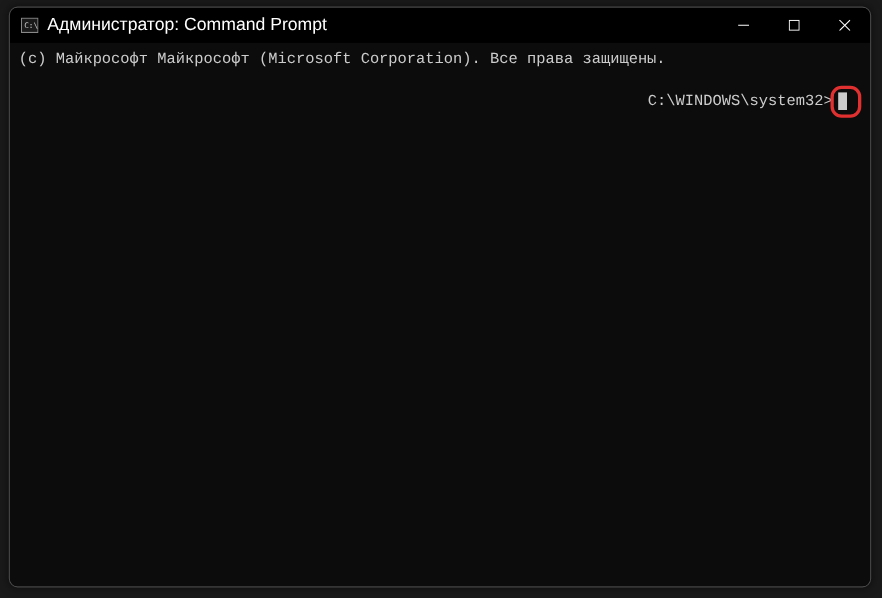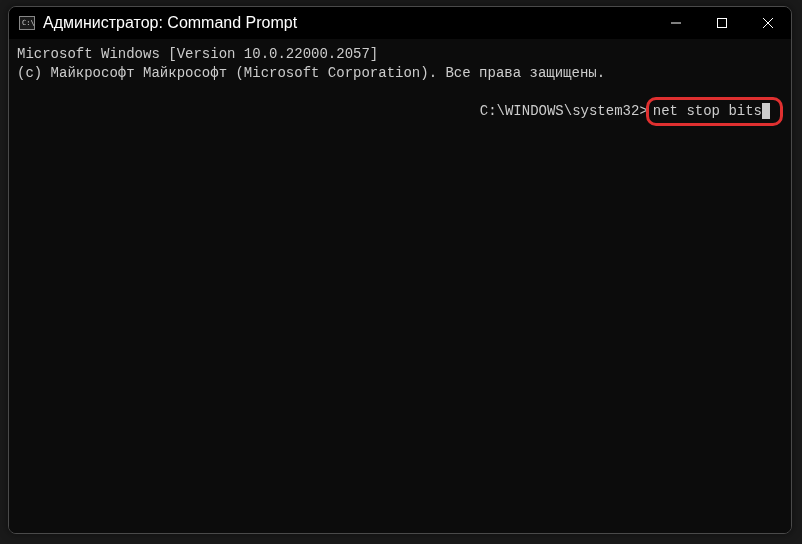--- a/index.html
+++ b/index.html
@@ -136,19 +136,18 @@
       <button class="title-btn">
         <svg width="10" height="10" viewBox="0 0 10 10">
           <line x1="0" y1="0" x2="10" y2="10"></line>
           <line x1="10" y1="0" x2="0" y2="10"></line>
         </svg>
       </button>
     </div>
   </div>
 
   <div class="terminal">
-    <div class="term-line">Microsoft Windows [Version 10.0.22000.2057]</div>
     <div class="term-line">(c) Майкрософт Майкрософт (Microsoft Corporation). Все права защищены.</div>
     <div class="prompt-line">
-      <span>C:\WINDOWS\system32&gt;</span><span class="highlight-box"><span>net stop bits</span><span class="cursor"></span></span>
+      <span>C:\WINDOWS\system32&gt;</span><span class="highlight-box"><span class="cursor"></span></span>
     </div>
   </div>
 </div>
 
 </body></html>

